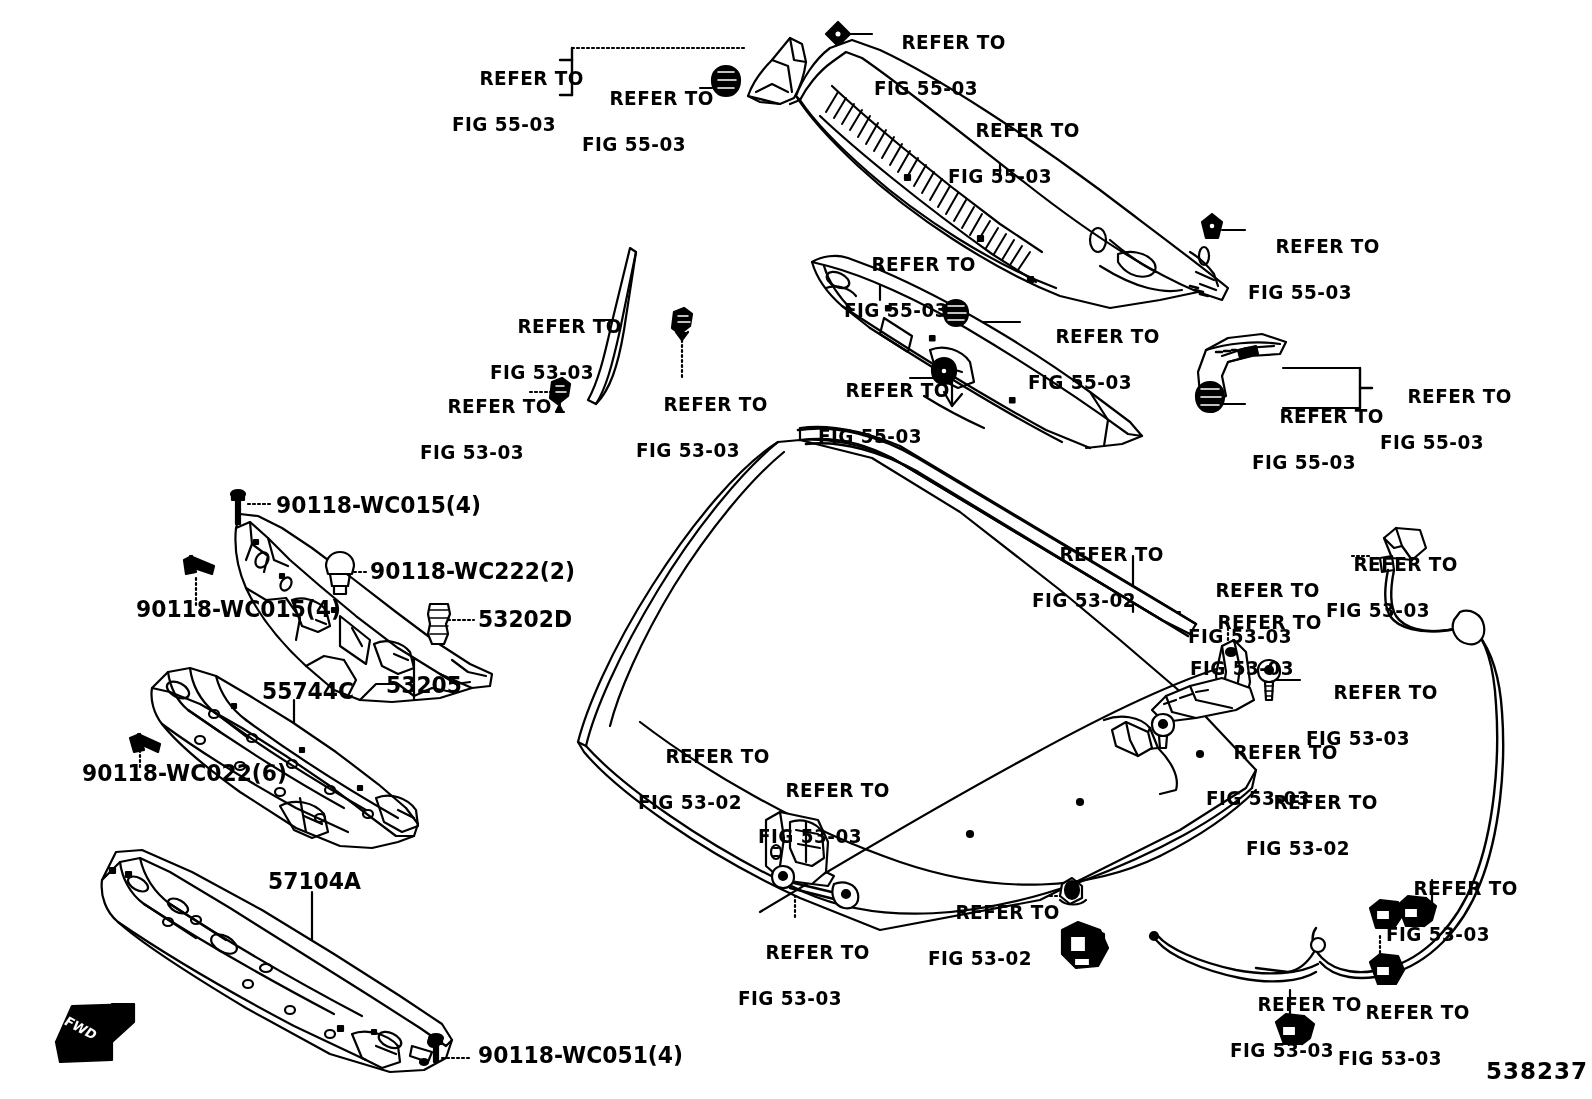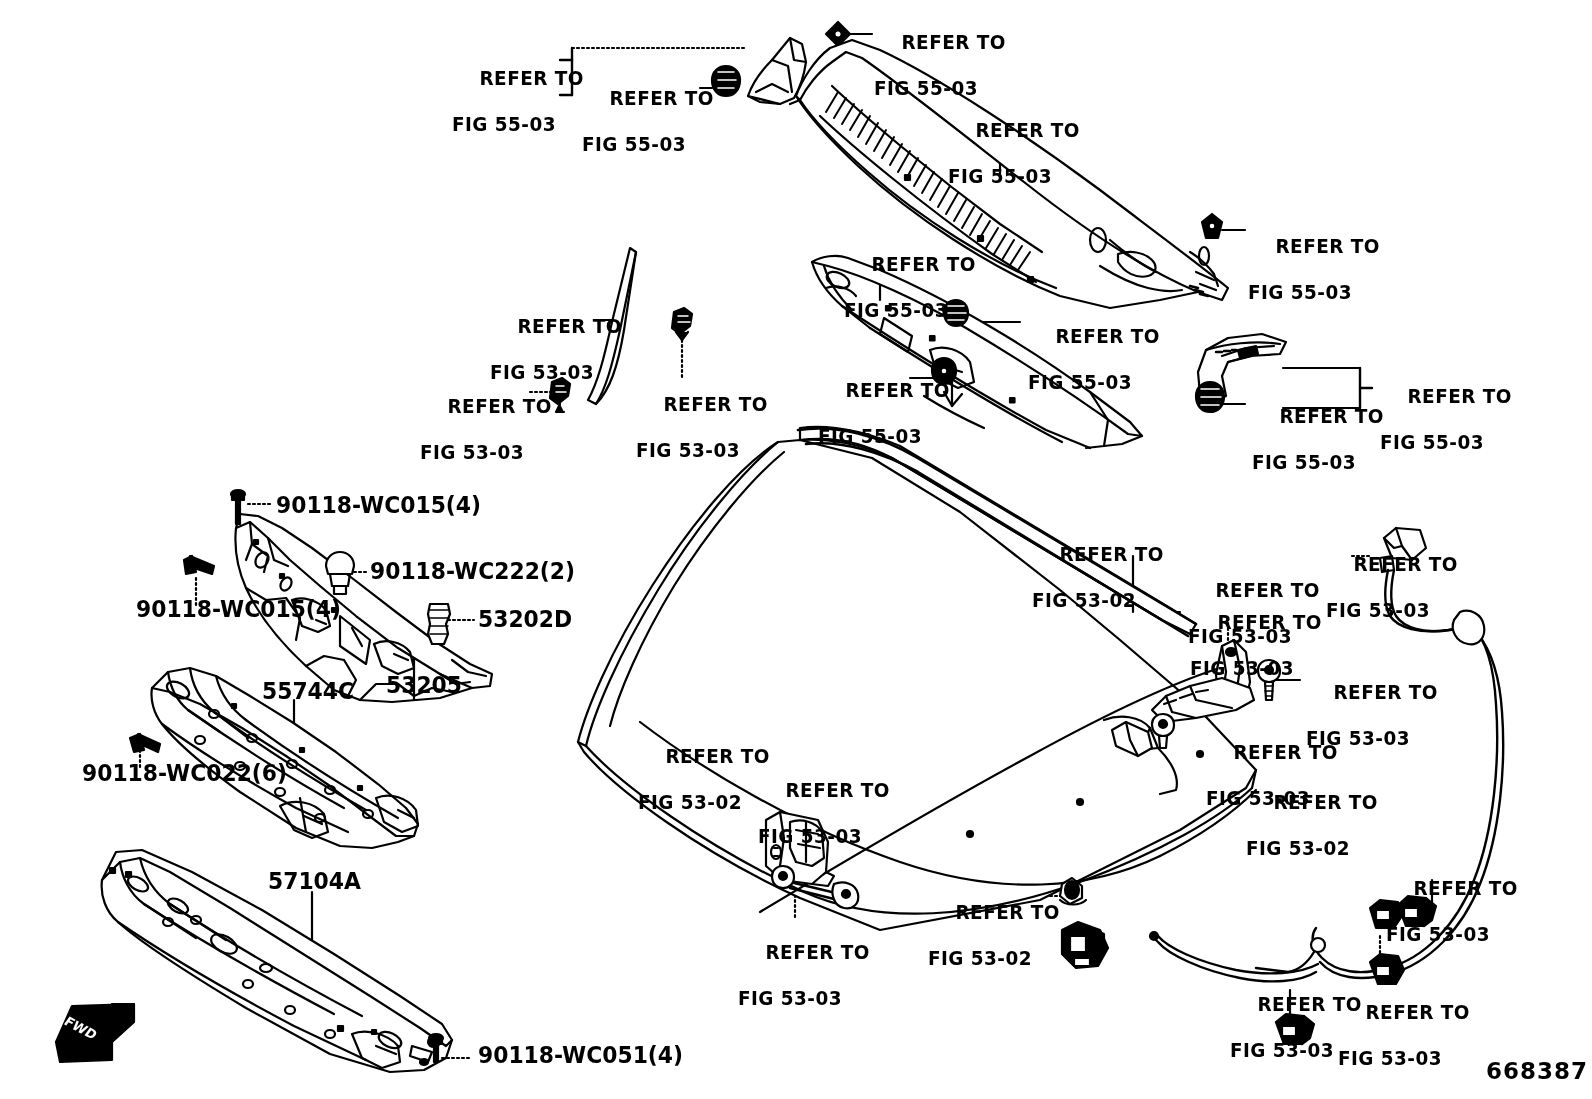--- a/index.html
+++ b/index.html
@@ -619,15 +619,15 @@
     <span>REFER TO</span>
     <span class="l2">FIG 53-03</span>
   </div>
   <div class="lbl" style="left:1188px;top:556px;">
     <span>REFER TO</span>
     <span class="l2">FIG 53-03</span>
   </div>
 
   <div class="fwd-label" style="left:70px;top:1014px;transform:rotate(28deg) skewX(-8deg);transform-origin:left top;">FWD</div>
 
-  <div class="figid" style="left:1486px;top:1058px;">668387</div>
+  <div class="figid" style="left:1486px;top:1058px;">538237</div>
 
 </div>
 
 </body></html>

